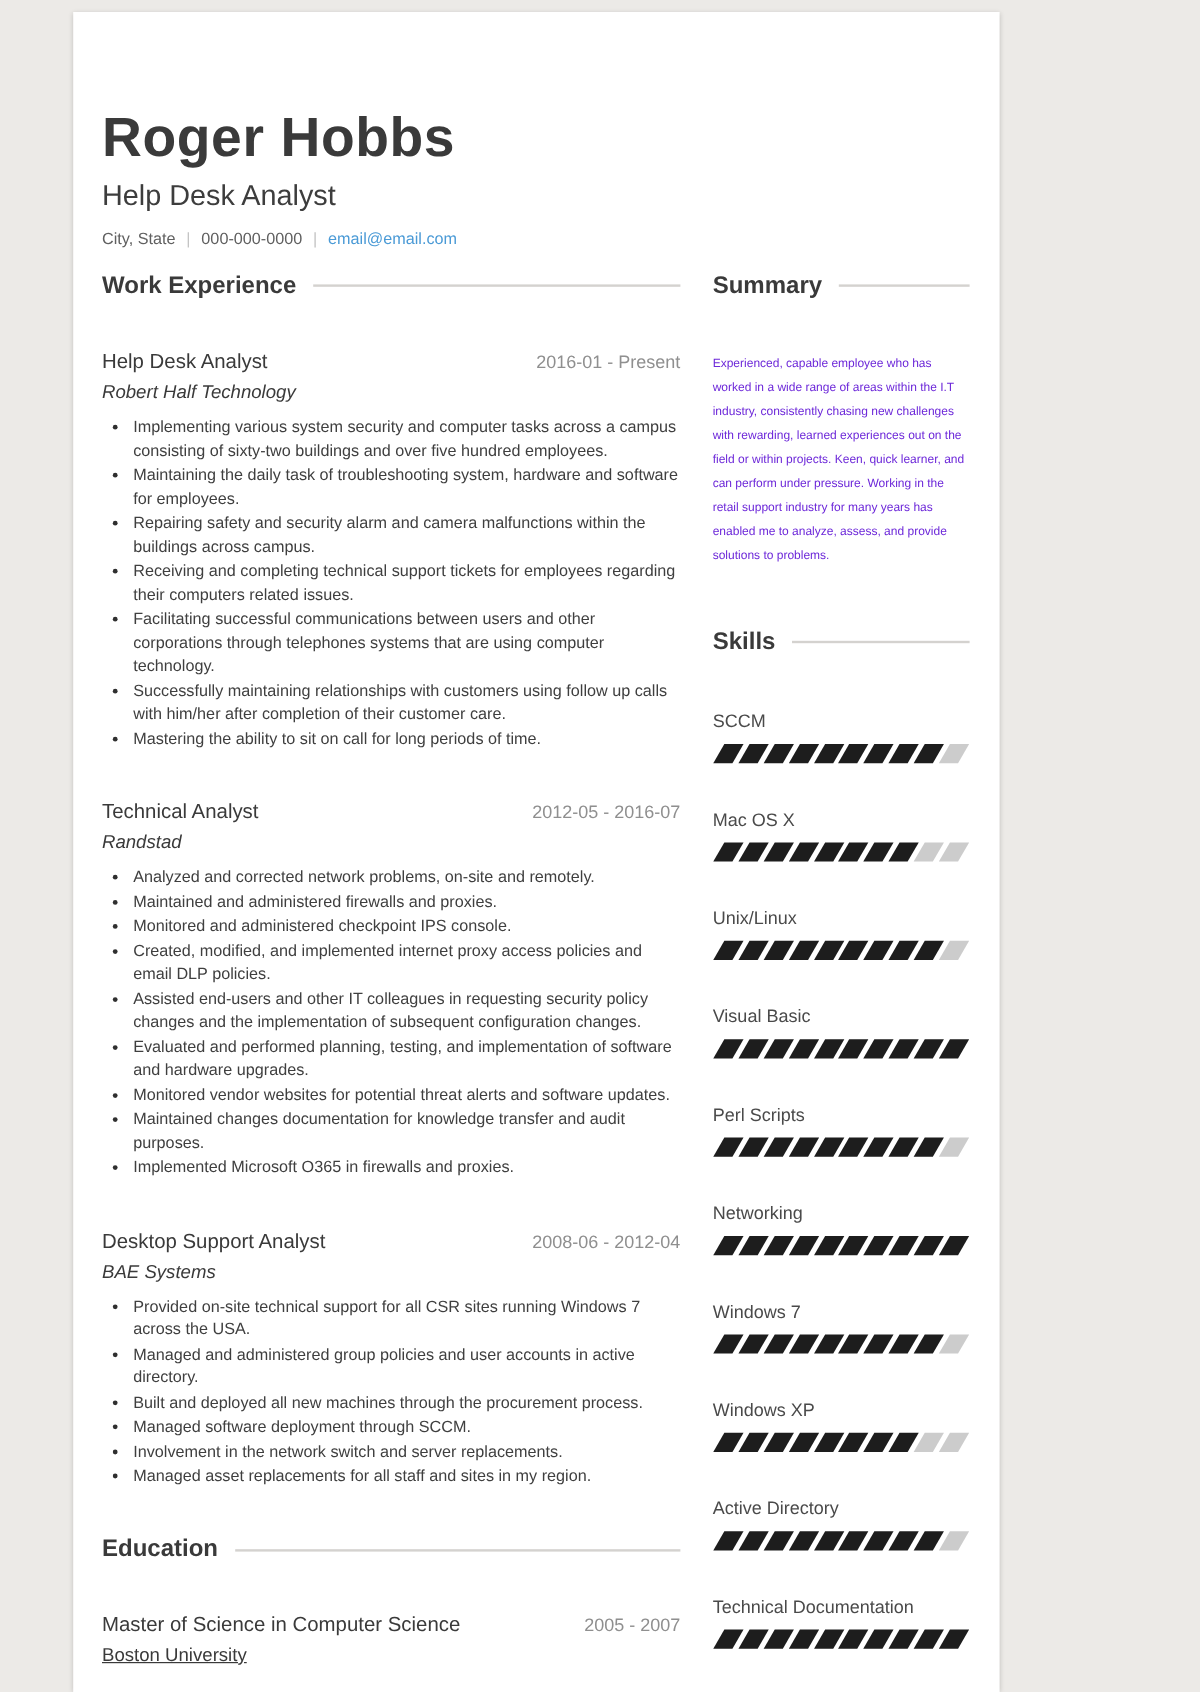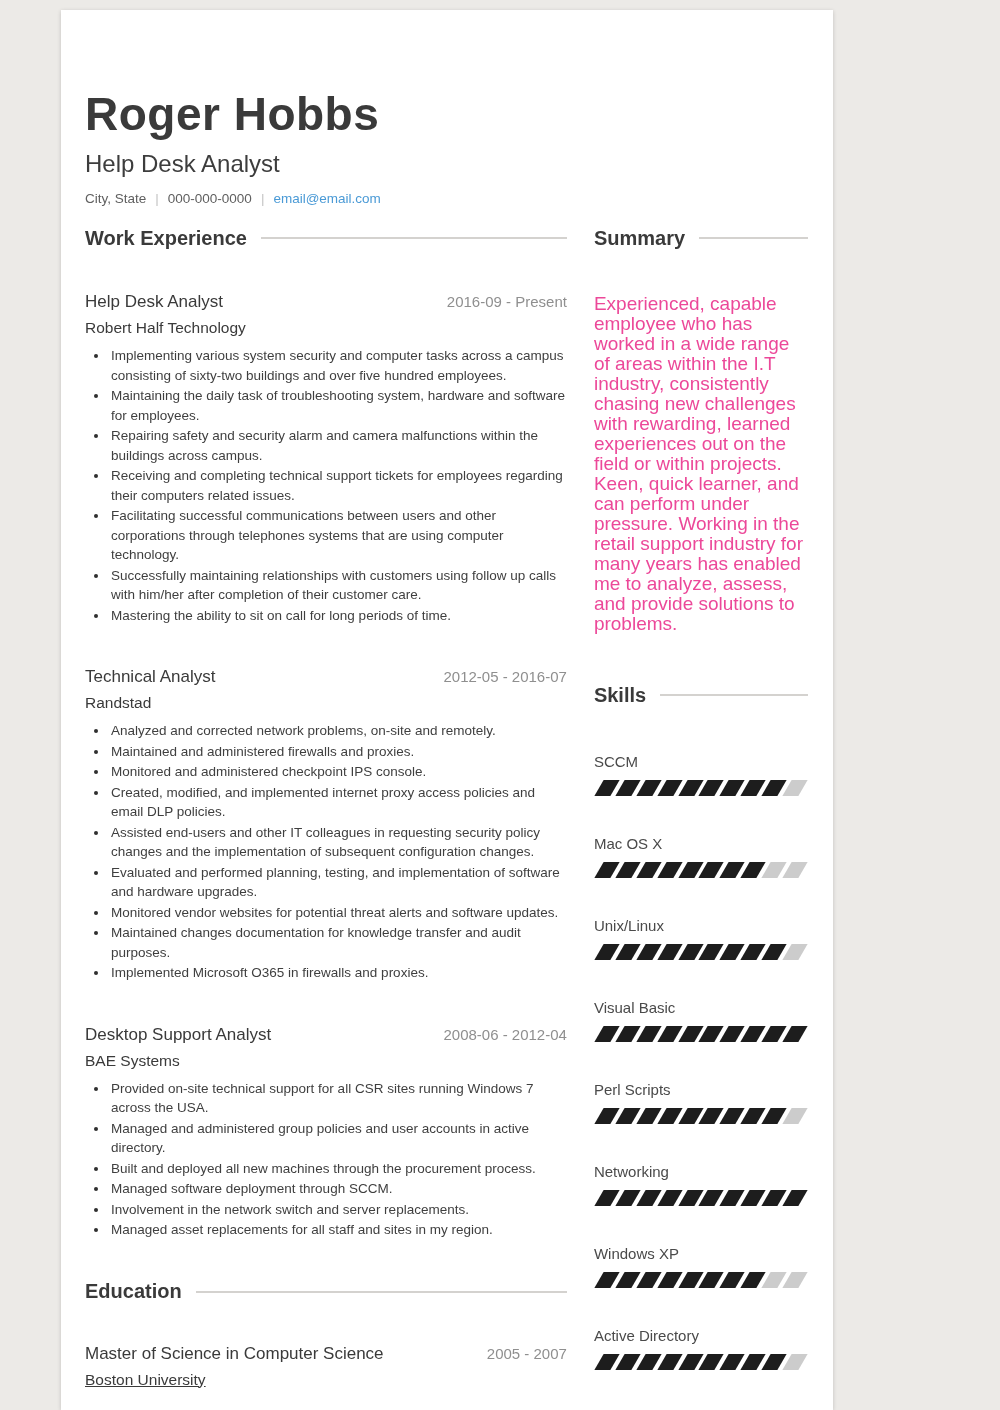--- a/index.html
+++ b/index.html
@@ -31,37 +31,37 @@
 
   .section-heading { display:flex; align-items:center; height:24px; }
   .section-heading h2 { font-size:20px; font-weight:700; color:#3a3a3a; white-space:nowrap; }
   .rule { flex:1; height:2px; background:#d4d2cf; margin-left:14px; }
   .section-heading.spaced { margin-top:40px; }
 
   .job { margin-top:42px; }
   .row-head { display:flex; justify-content:space-between; align-items:baseline; }
   .row-head h3 { font-size:17px; font-weight:400; color:#3a3a3a; }
   .dates { font-size:15px; color:#8f8f8f; white-space:nowrap; }
-  .company { font-size:15.5px; color:#3a3a3a; margin-top:7px; }
+  .company { font-size:15.5px; color:#3a3a3a; margin-top:7px;font-style:italic; }
 
   ul.bullets { list-style:none; margin-top:9px; }
   ul.bullets li {
     position:relative; padding-left:26px;
     font-size:13.5px; line-height:19.5px; color:#3f3f3f; margin-bottom:1px;
   }
   ul.bullets li::before {
     content:""; position:absolute; left:9px; top:8px;
     width:4px; height:4px; border-radius:50%; background:#2f2f2f;
   }
 
   .edu-item { margin-top:40px; }
   .edu-item + .edu-item { margin-top:29px; }
   .school { font-size:15.5px; color:#3a3a3a; margin-top:7px;text-decoration:underline; }
 
-  .summary-text { margin-top:44px; font-size:19px; line-height:20px; color:#ec4899; }
+  .summary-text { margin-top:44px; font-size:10px; line-height:20px; color:#6d28d9; }
 
   .skill { margin-top:39px; }
   .skill.first { margin-top:46px; }
   .skill-label { font-size:15px; color:#4a4a4a; line-height:18px; }
   .skill-bar { display:flex; gap:5px; height:16px; margin-top:9px; padding:0 5px; }
   .seg { flex:1; background:#cccccc; transform:skewX(-30deg); }
   .seg.filled { background:#1d1d1d; }
 </style>
 </head>
 <body>
@@ -85,21 +85,21 @@
     <div class="col-left">
 
       <div class="section-heading">
         <h2>Work Experience</h2>
         <div class="rule"></div>
       </div>
 
       <section class="job">
         <div class="row-head">
           <h3>Help Desk Analyst</h3>
-          <span class="dates">2016-09 - Present</span>
+          <span class="dates">2016-01 - Present</span>
         </div>
         <div class="company">Robert Half Technology</div>
         <ul class="bullets">
           <li>Implementing various system security and computer tasks across a campus consisting of sixty-two buildings and over five hundred employees.</li>
           <li>Maintaining the daily task of troubleshooting system, hardware and software for employees.</li>
           <li>Repairing safety and security alarm and camera malfunctions within the buildings across campus.</li>
           <li>Receiving and completing technical support tickets for employees regarding their computers related issues.</li>
           <li>Facilitating successful communications between users and other corporations through telephones systems that are using computer technology.</li>
           <li>Successfully maintaining relationships with customers using follow up calls with him/her after completion of their customer care.</li>
           <li>Mastering the ability to sit on call for long periods of time.</li>
@@ -261,20 +261,35 @@
             <span class="seg filled" style="background: rgb(29, 29, 29);"></span>
             <span class="seg filled" style="background: rgb(29, 29, 29);"></span>
             <span class="seg filled" style="background: rgb(29, 29, 29);"></span>
             <span class="seg filled" style="background: rgb(29, 29, 29);"></span>
             <span class="seg filled" style="background: rgb(29, 29, 29);"></span>
             <span class="seg filled" style="background: rgb(29, 29, 29);"></span>
             <span class="seg filled" style="background: rgb(29, 29, 29);"></span>
           </div>
       </div>
       <div class="skill">
+        <div class="skill-label">Windows 7</div>
+        <div class="skill-bar">
+            <span class="seg filled" style="background: rgb(29, 29, 29);"></span>
+            <span class="seg filled" style="background: rgb(29, 29, 29);"></span>
+            <span class="seg filled" style="background: rgb(29, 29, 29);"></span>
+            <span class="seg filled" style="background: rgb(29, 29, 29);"></span>
+            <span class="seg filled" style="background: rgb(29, 29, 29);"></span>
+            <span class="seg filled" style="background: rgb(29, 29, 29);"></span>
+            <span class="seg filled" style="background: rgb(29, 29, 29);"></span>
+            <span class="seg filled" style="background: rgb(29, 29, 29);"></span>
+            <span class="seg filled" style="background: rgb(29, 29, 29);"></span>
+            <span class="seg" style="background: rgb(204, 204, 204);"></span>
+          </div>
+      </div>
+      <div class="skill">
         <div class="skill-label">Windows XP</div>
         <div class="skill-bar">
             <span class="seg filled" style="background: rgb(29, 29, 29);"></span>
             <span class="seg filled" style="background: rgb(29, 29, 29);"></span>
             <span class="seg filled" style="background: rgb(29, 29, 29);"></span>
             <span class="seg filled" style="background: rgb(29, 29, 29);"></span>
             <span class="seg filled" style="background: rgb(29, 29, 29);"></span>
             <span class="seg filled" style="background: rgb(29, 29, 29);"></span>
             <span class="seg filled" style="background: rgb(29, 29, 29);"></span>
             <span class="seg filled" style="background: rgb(29, 29, 29);"></span>

